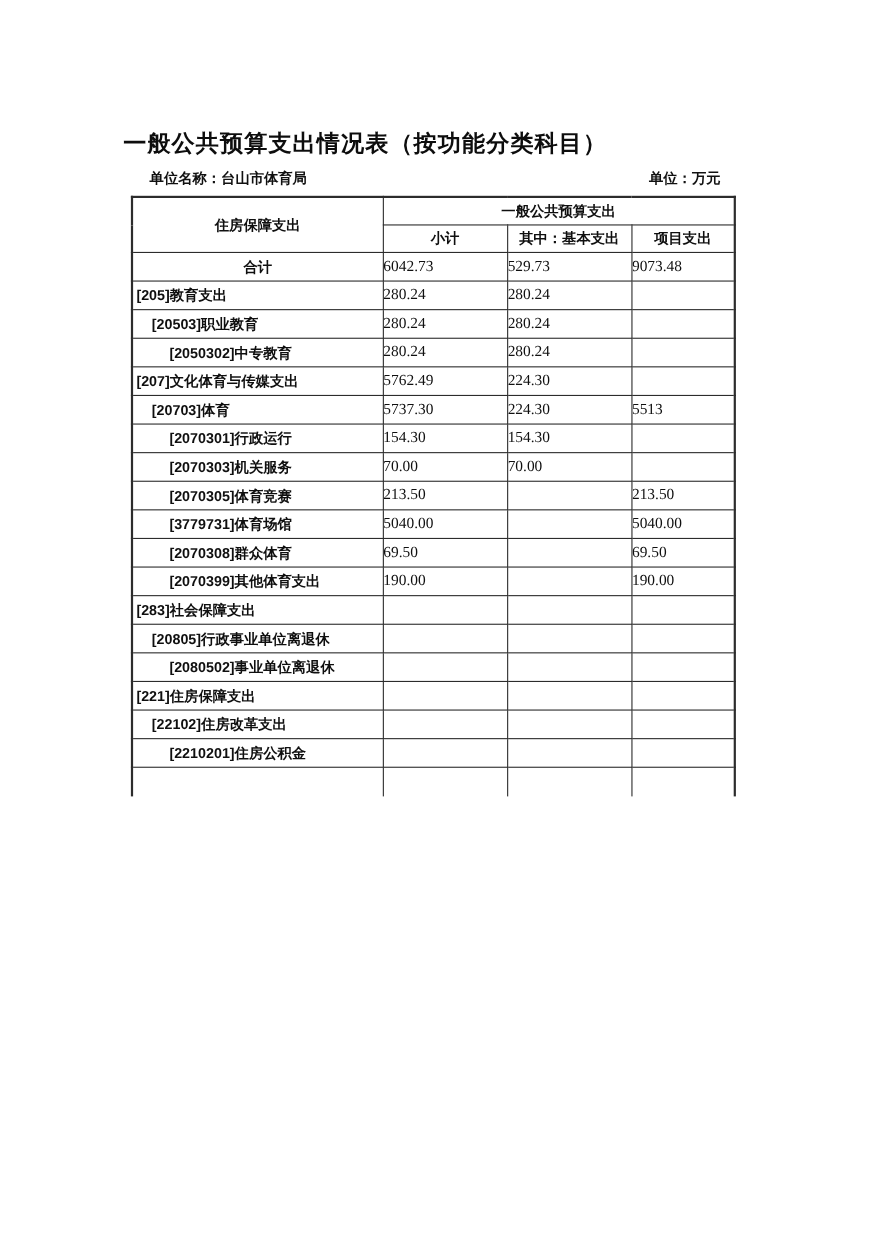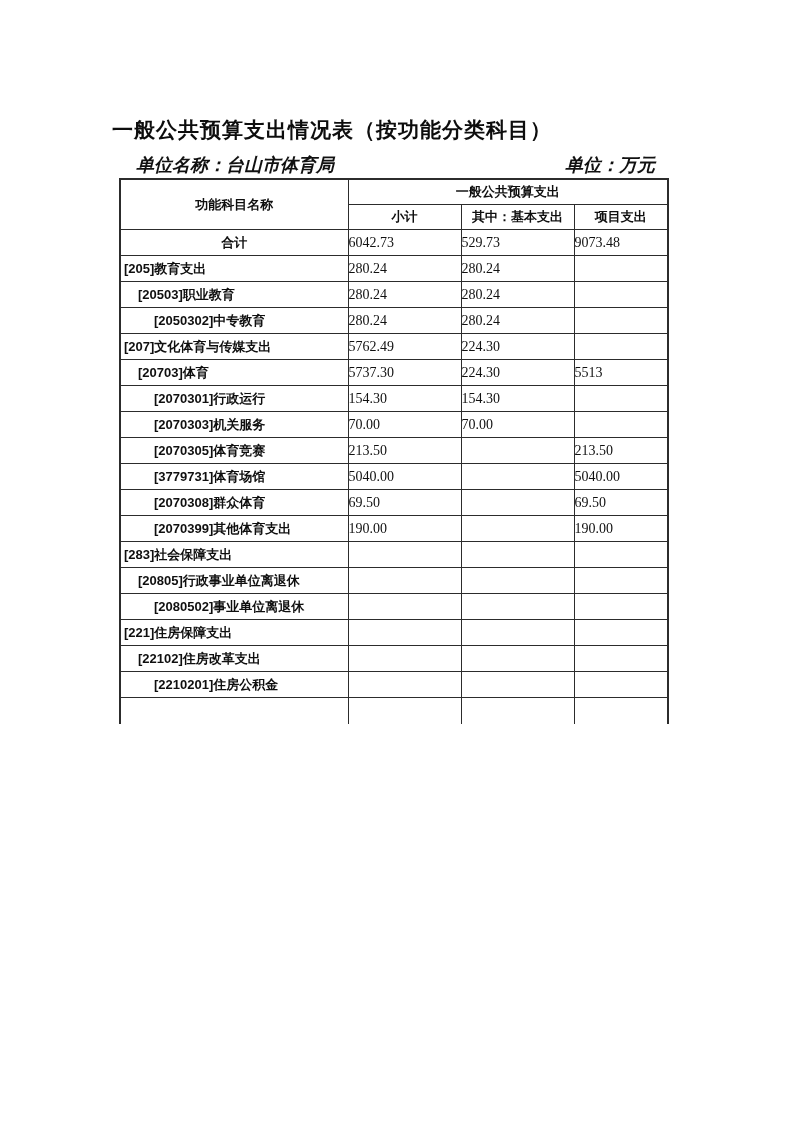--- a/index.html
+++ b/index.html
@@ -46,23 +46,22 @@
   }
   .meta-line {
     position: absolute;
     top: 153px;
     left: 119px;
     width: 548px;
     display: flex;
     justify-content: space-between;
     align-items: flex-end;
     font-weight: bold;
-    font-size: 18px;
+    font-size: 13px;
     color: #111;
-    font-style: italic;
   }
   .meta-line .unit-name { padding-left: 17px; }
   .meta-line .unit      { padding-right: 12px; }
 
   table.budget {
     position: absolute;
     top: 178px;
     left: 119px;
     width: 548px;
     border-collapse: collapse;
@@ -122,21 +121,21 @@
 
   <table class="budget">
     <colgroup>
       <col style="width:228px">
       <col style="width:113px">
       <col style="width:113px">
       <col style="width:94px">
     </colgroup>
     <thead>
       <tr>
-        <th rowspan="2">功能科目名称</th>
+        <th rowspan="2">住房保障支出</th>
         <th colspan="3">一般公共预算支出</th>
       </tr>
       <tr>
         <th>小计</th>
         <th>其中：基本支出</th>
         <th>项目支出</th>
       </tr>
     </thead>
     <tbody id="table-body">
         <tr>

